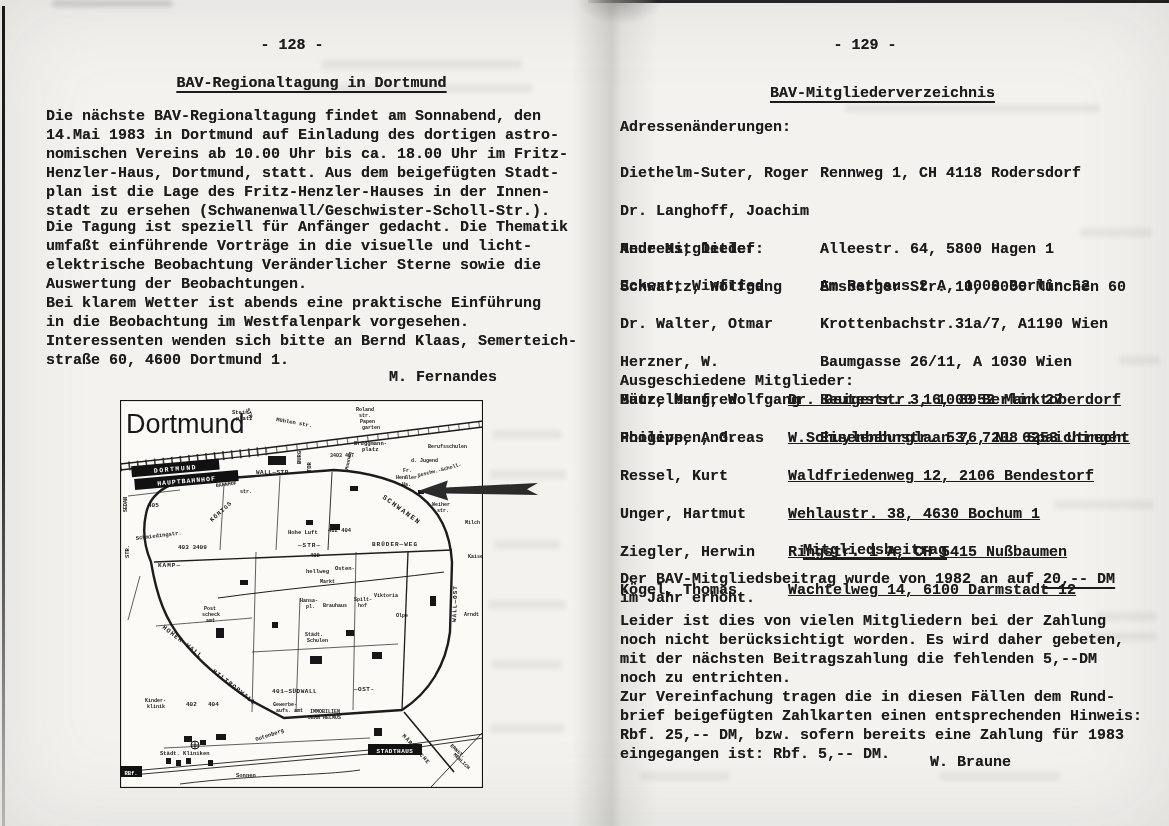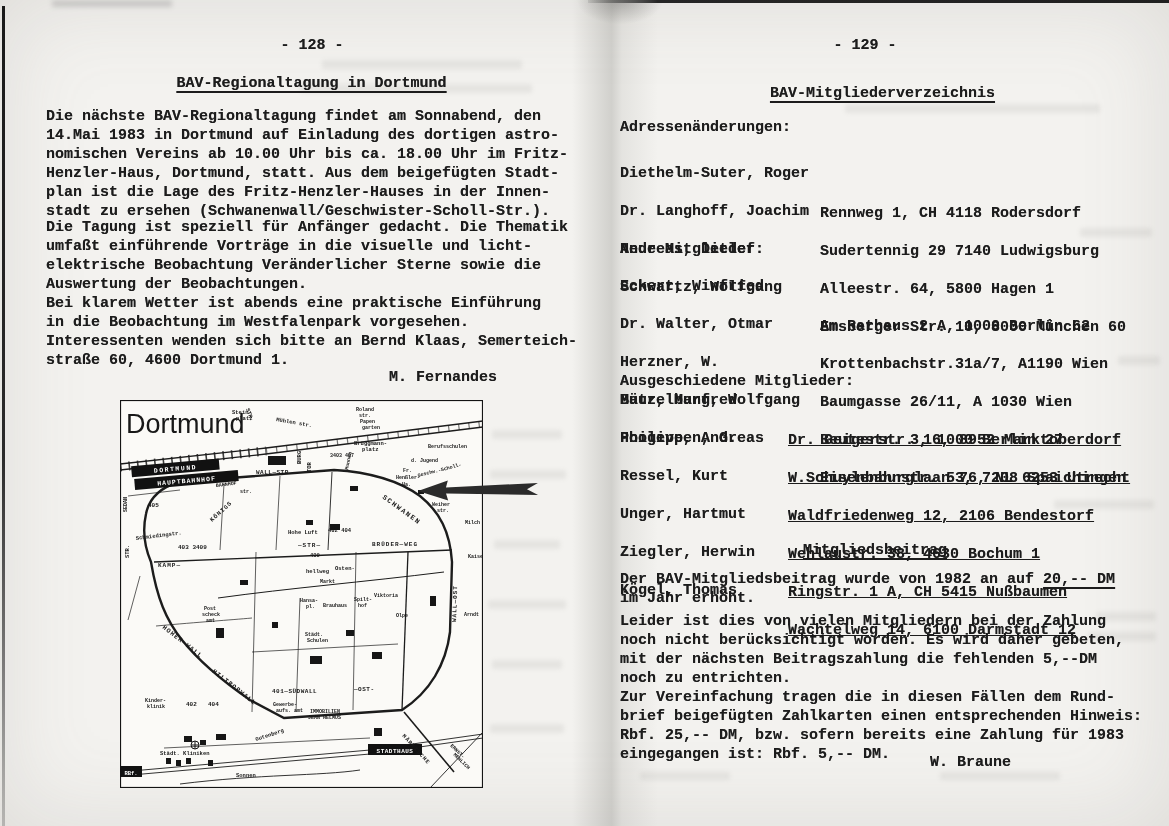--- a/index.html
+++ b/index.html
@@ -7,21 +7,21 @@
         font-family:"Liberation Mono",monospace;box-shadow:inset 0 0 90px rgba(110,108,100,.16);}
   .mono{position:absolute;font-family:"Liberation Mono",monospace;font-weight:700;
         font-size:15px;line-height:19px;color:#1c1c1c;white-space:pre-line;
         text-shadow:0 0 .5px rgba(20,20,20,.6);}
   .center{text-align:center;}
   .heading{text-decoration:underline;text-underline-offset:3.5px;text-decoration-thickness:1.6px;}
   .ul{text-decoration:underline;text-underline-offset:3.5px;text-decoration-thickness:1.6px;}
   .rows{position:absolute;}
   .row{position:relative;height:19px;width:540px;}
   .row .nm{position:absolute;left:0;top:0;}
-  .row .addr{position:absolute;left:200px;top:0;margin-top:40px;}
+  .row .addr{position:absolute;left:200px;top:0;}
   .rows.s3 .addr{left:168px;text-decoration:underline;}
   .ghost{position:absolute;background:#83827e;opacity:.12;filter:blur(2px);border-radius:2px;}
   .gutter{position:absolute;left:572px;top:0;width:86px;height:826px;
      background:linear-gradient(90deg,rgba(140,140,134,0) 0%,rgba(130,130,124,.30) 46%,rgba(150,150,144,.16) 58%,rgba(140,140,134,0) 100%);}
   .gutter-top{position:absolute;left:560px;top:0;width:120px;height:60px;
      background:radial-gradient(ellipse 60px 34px at 50% 0%,rgba(90,90,86,.38),rgba(90,90,86,0) 72%);}
   .edge-left{position:absolute;left:2px;top:6px;width:2.5px;height:820px;
      background:linear-gradient(180deg,#191919 0%,#2b2b2b 55%,rgba(45,45,45,.25) 100%);}
   .edge-top{position:absolute;left:588px;top:0;width:581px;height:3px;
      background:linear-gradient(90deg,rgba(35,35,35,.1),#262626 12%,#202020);}
@@ -51,21 +51,21 @@
   <div class="ghost" style="left:490px;top:724px;width:74px;height:9px"></div>
   <div class="ghost" style="left:845px;top:104px;width:255px;height:9px"></div>
   <div class="ghost" style="left:1080px;top:228px;width:72px;height:9px"></div>
   <div class="ghost" style="left:1118px;top:356px;width:42px;height:9px"></div>
   <div class="ghost" style="left:1054px;top:500px;width:100px;height:9px"></div>
   <div class="ghost" style="left:1096px;top:612px;width:60px;height:9px"></div>
   <div class="ghost" style="left:1088px;top:632px;width:68px;height:9px"></div>
   <div class="ghost" style="left:640px;top:772px;width:90px;height:8px"></div>
   <div class="ghost" style="left:940px;top:772px;width:120px;height:8px"></div>
 
-  <div class="mono center" style="left:62px;top:36px;width:500px">- 128 -</div>
+  <div class="mono center" style="left:42px;top:36px;width:500px">- 128 -</div>
   <div class="mono center" style="left:46px;top:74px;width:531px"><span class="heading">BAV-Regionaltagung in Dortmund</span></div>
 
   <div class="mono" style="left:46px;top:107px;width:545px">Die nächste BAV-Regionaltagung findet am Sonnabend, den
 14.Mai 1983 in Dortmund auf Einladung des dortigen astro-
 nomischen Vereins ab 10.00 Uhr bis ca. 18.00 Uhr im Fritz-
 Henzler-Haus, Dortmund, statt. Aus dem beigefügten Stadt-
 plan ist die Lage des Fritz-Henzler-Hauses in der Innen-
 stadt zu ersehen (Schwanenwall/Geschwister-Scholl-Str.).</div>
   <div class="mono" style="left:46px;top:294px;width:545px">Bei klarem Wetter ist abends eine praktische Einführung
 in die Beobachtung im Westfalenpark vorgesehen.</div>
@@ -237,21 +237,21 @@
       <polygon points="10,14 40,4 38,11 130,8 119,14 130,20 38,17 40,24" fill="#2b2b2b" transform="rotate(-1 70 14)"></polygon>
     </svg>
   </div>
 
   <div class="mono center" style="left:620px;top:36px;width:490px">- 129 -</div>
   <div class="mono center" style="left:620px;top:84px;width:525px"><span class="heading">BAV-Mitgliederverzeichnis</span></div>
 
   <div class="mono" style="left:620px;top:118px">Adressenänderungen:</div>
   <div class="rows mono" style="left:620px;top:145px">
     <div class="row"><span class="nm">Diethelm-Suter, Roger</span><span class="addr">Rennweg 1, CH 4118 Rodersdorf</span></div>
-    <div class="row"><span class="nm">Dr. Langhoff, Joachim</span><span class="addr">Sudertennig 29 7140 Ludwigsburg</span></div>
+    <div class="row"><span class="nm">Dr. Langhoff, Joachim</span></div>
     <div class="row"><span class="nm">Andreas, Detlef</span><span class="addr">Alleestr. 64, 5800 Hagen 1</span></div>
     <div class="row"><span class="nm">Schwartz, Wolfgang</span><span class="addr">Emsberger Str. 10, 8000 München 60</span></div>
   </div>
 
   <div class="mono" style="left:620px;top:240px">Neue Mitglieder:</div>
   <div class="rows mono" style="left:620px;top:258px">
     <div class="row"><span class="nm">Eckert, Winfried</span><span class="addr">Am Rathaus 2 A, 1000 Berlin 62</span></div>
     <div class="row"><span class="nm">Dr. Walter, Otmar</span><span class="addr">Krottenbachstr.31a/7, A1190 Wien</span></div>
     <div class="row"><span class="nm">Herzner, W.</span><span class="addr">Baumgasse 26/11, A 1030 Wien</span></div>
     <div class="row"><span class="nm">Mützelburg, Wolfgang</span><span class="addr">Beutestr. 3, 1000 Berlin 27</span></div>

